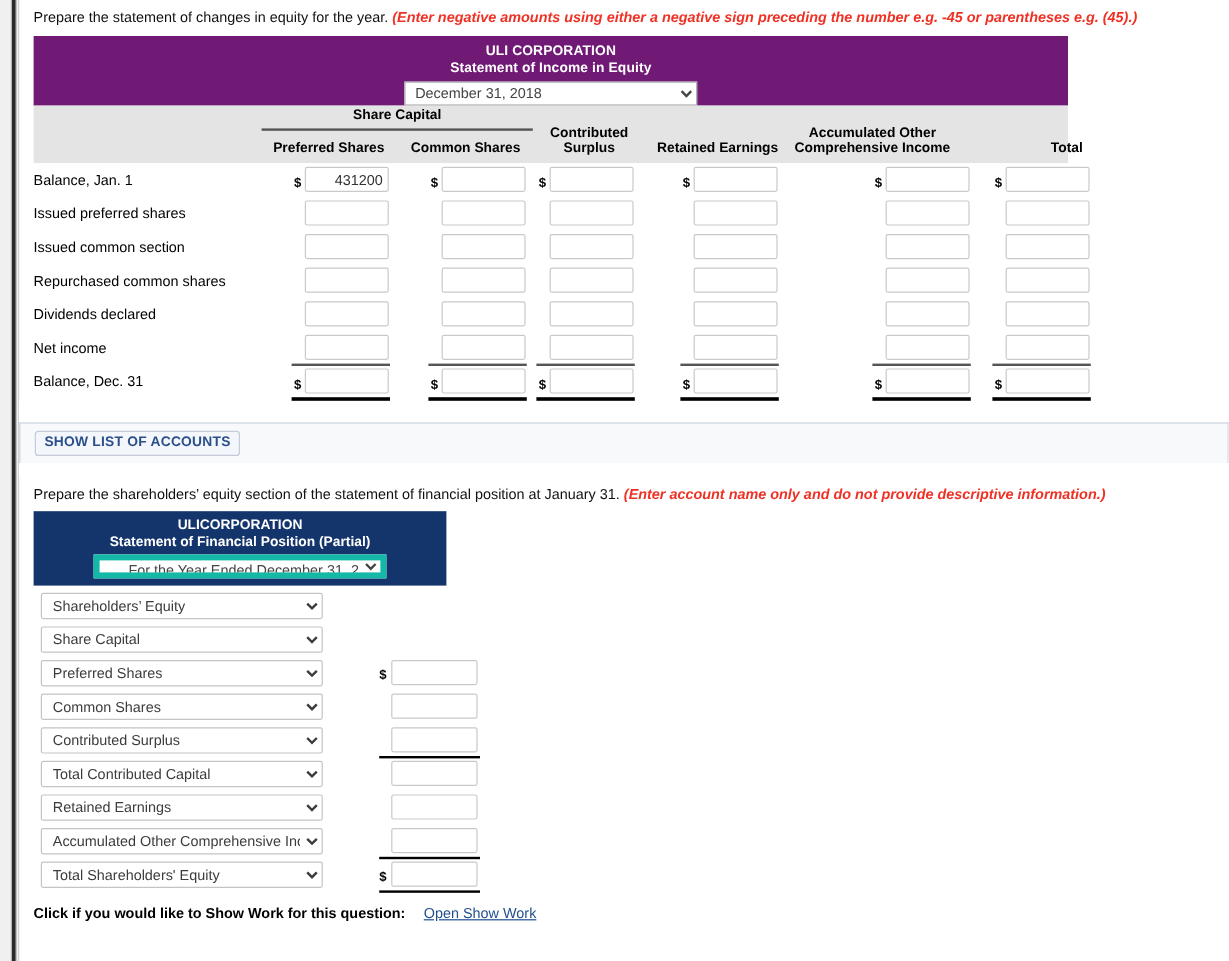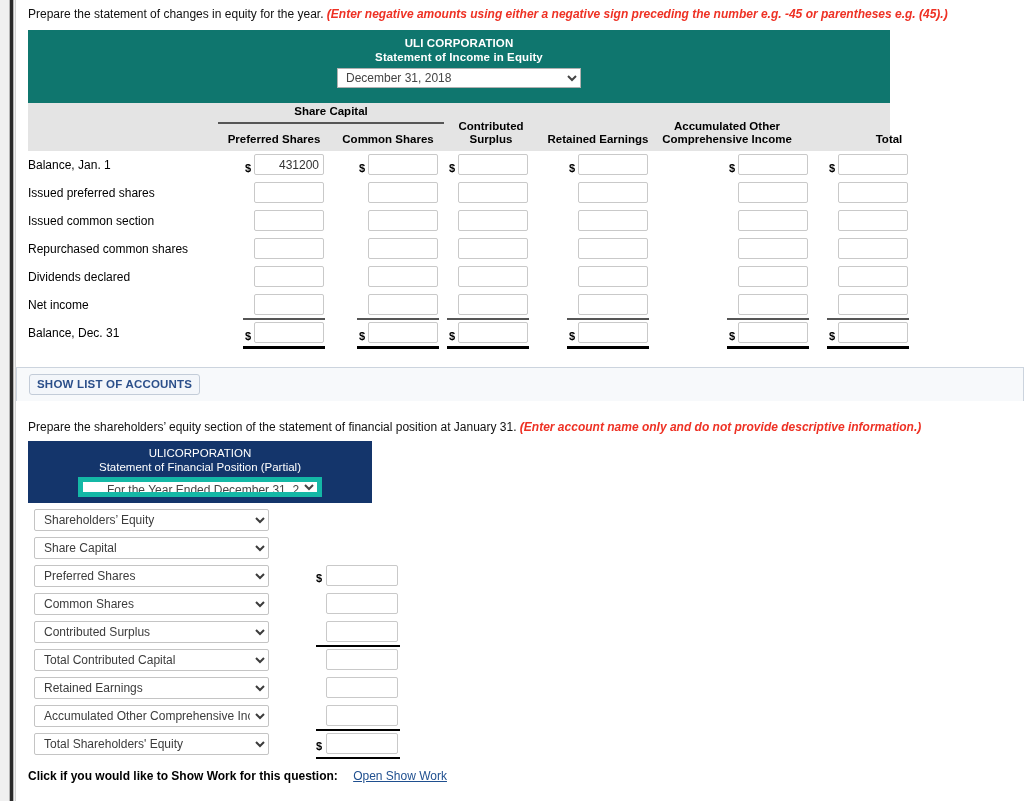--- a/index.html
+++ b/index.html
@@ -47,24 +47,24 @@
   .instruction .note {
     color: #ee3124;
     font-weight: bold;
     font-style: italic;
   }
 
   
   .sec1 { position: relative; margin: 8px 0 0 12px; width: 862px; }
 
   .stmt-head {
-    background: #0f766e;
+    background: #701a75;
     color: #fff;
     text-align: center;
-    padding: 6px 0 15px 0;
+    padding: 6px 0 0 0;
   }
   .stmt-head .line {
     font-weight: bold;
     font-size: 11.5px;
     line-height: 14px;
     letter-spacing: .1px;
   }
   .period-select {
     margin-top: 4px;
     width: 244px;
@@ -181,21 +181,21 @@
   
   .sec2 { position: relative; margin: 6px 0 0 12px; width: 520px; }
   .sfp-head {
     width: 344px;
     background: #14356b;
     color: #fff;
     text-align: center;
     padding: 5px 0 6px 0;
   }
   .sfp-head .line {
-    font-weight: normal;
+    font-weight: bold;
     font-size: 11.5px;
     line-height: 14px;
   }
   .sfp-period {
     margin-top: 3px;
     width: 244px;
     height: 20px;
     font-family: "Liberation Sans", sans-serif;
     font-size: 12px;
     color: #444;

